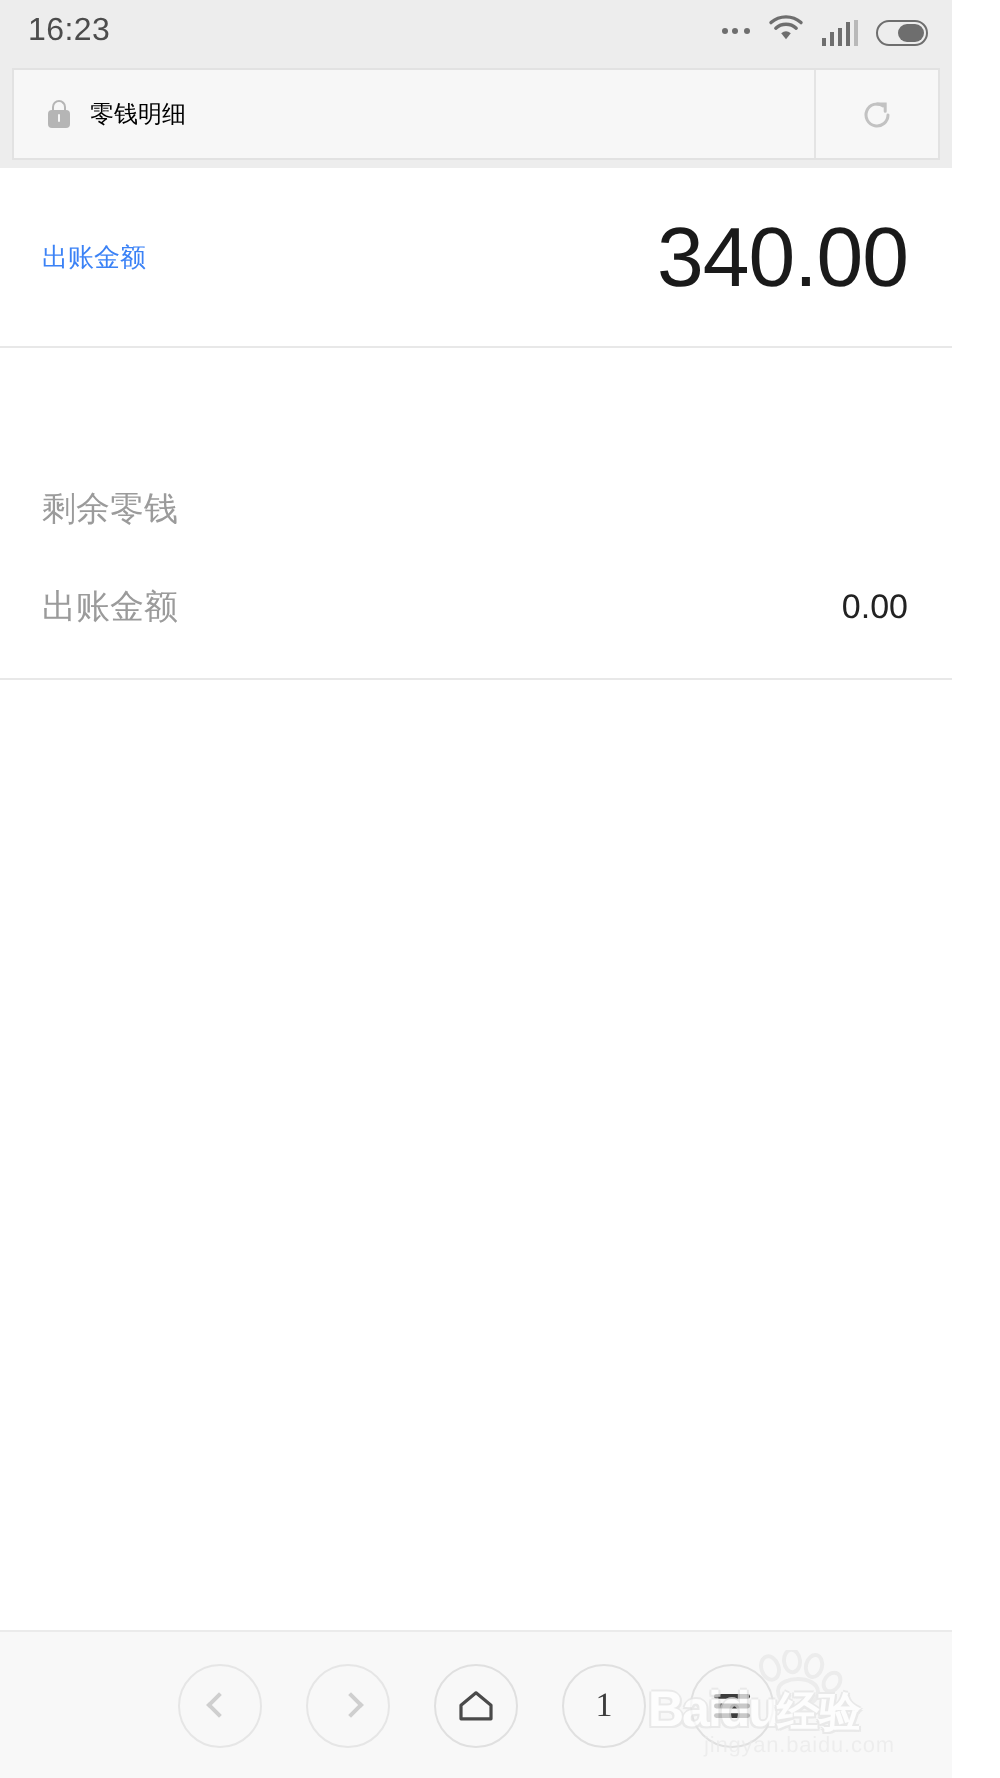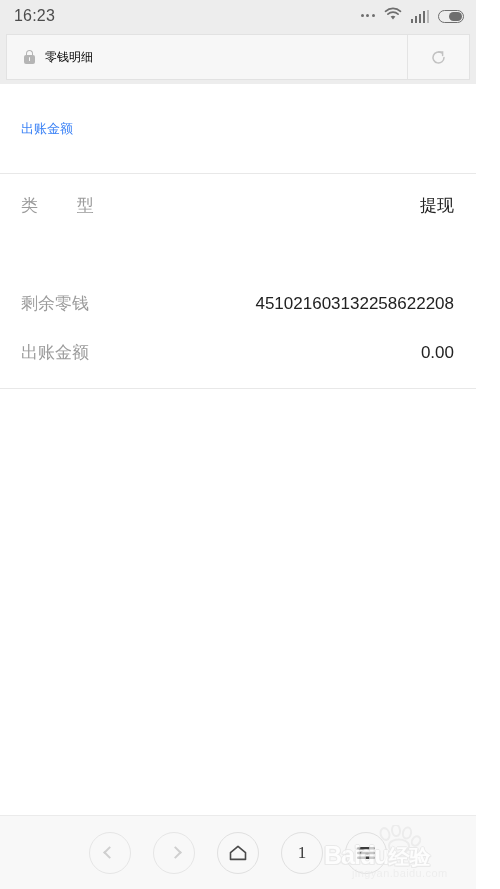--- a/index.html
+++ b/index.html
@@ -355,34 +355,30 @@
           </svg>
         </span>
       </div>
     </div>
   </div>
 
   <div class="page">
 
     <div class="amount-block">
       <span class="amount-label">出账金额</span>
+      <span class="amount-value">340.00</span>
     </div>
 
     <div class="hr"></div>
 
     <div class="detail-block">
-      <div class="detail-row">
-        <span class="detail-label spaced">类 型</span>
-        <span class="detail-value">提现</span>
-      </div>
       <div class="detail-row">
       </div>
       <div class="detail-row">
         <span class="detail-label">剩余零钱</span>
-        <span class="detail-value">451021603132258622208</span>
       </div>
       <div class="detail-row">
         <span class="detail-label">出账金额</span>
         <span class="detail-value">0.00</span>
       </div>
     </div>
 
     <div class="hr"></div>
 
     <div class="page-filler"></div>

